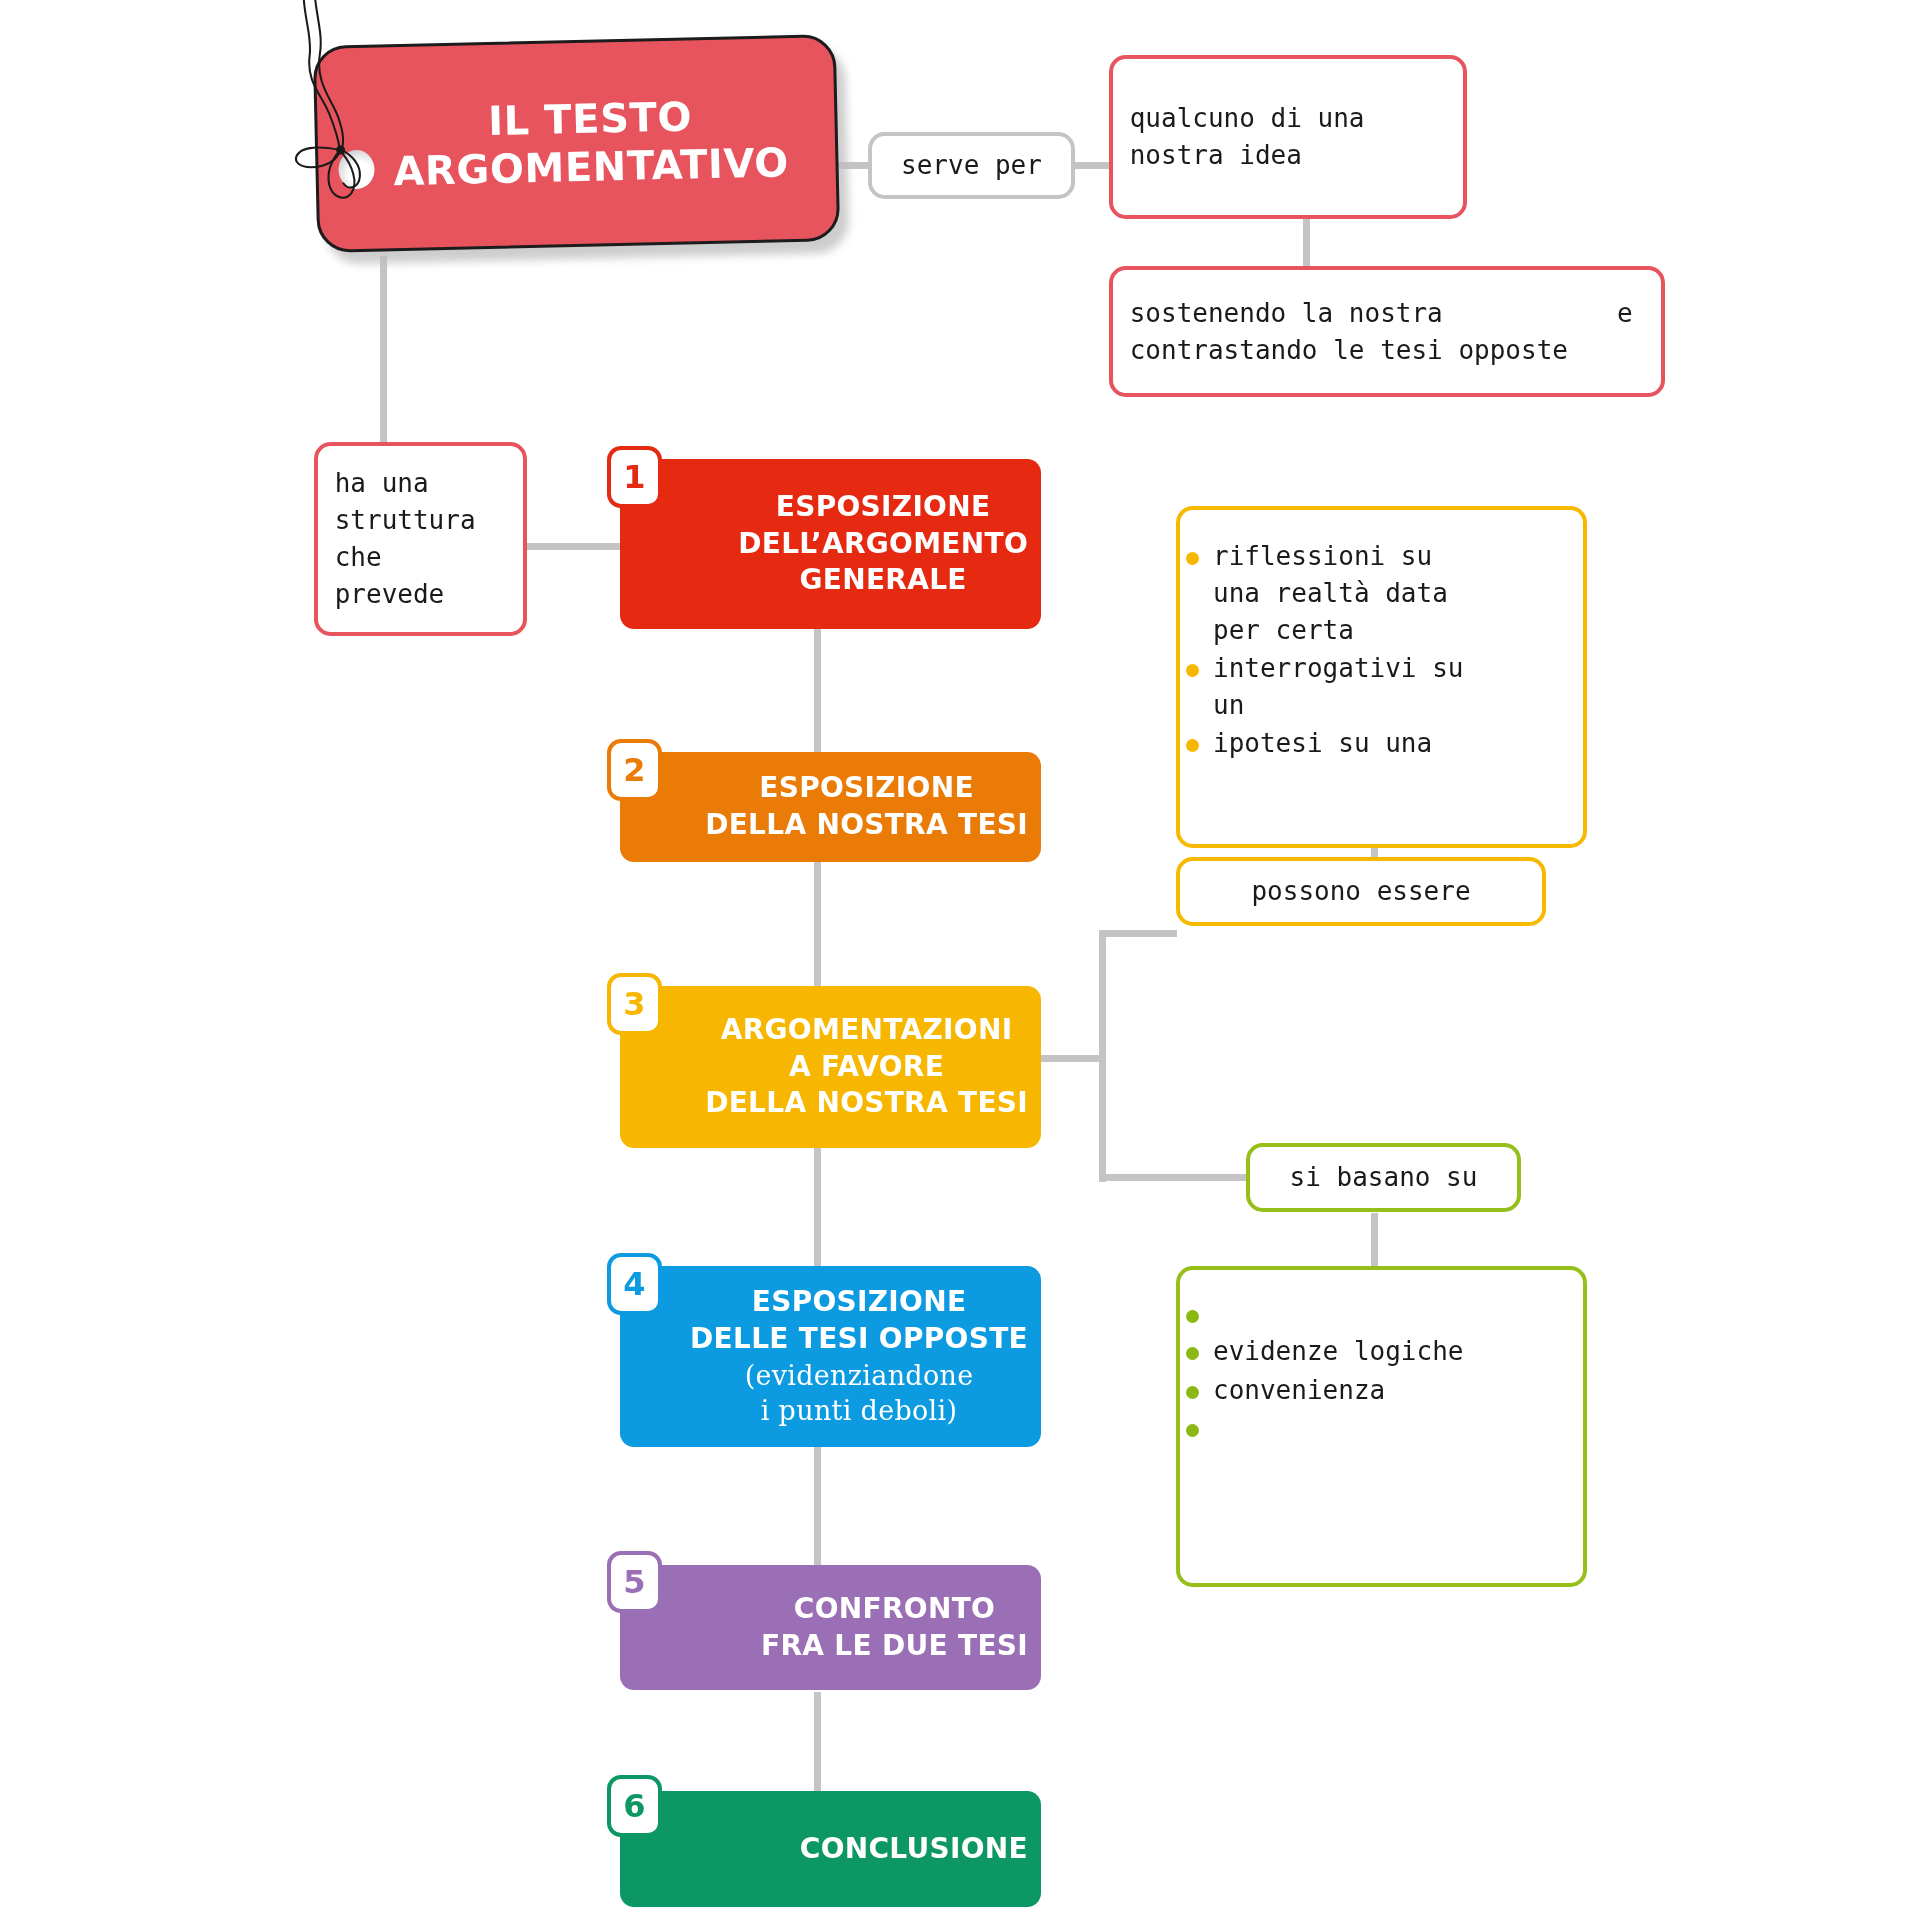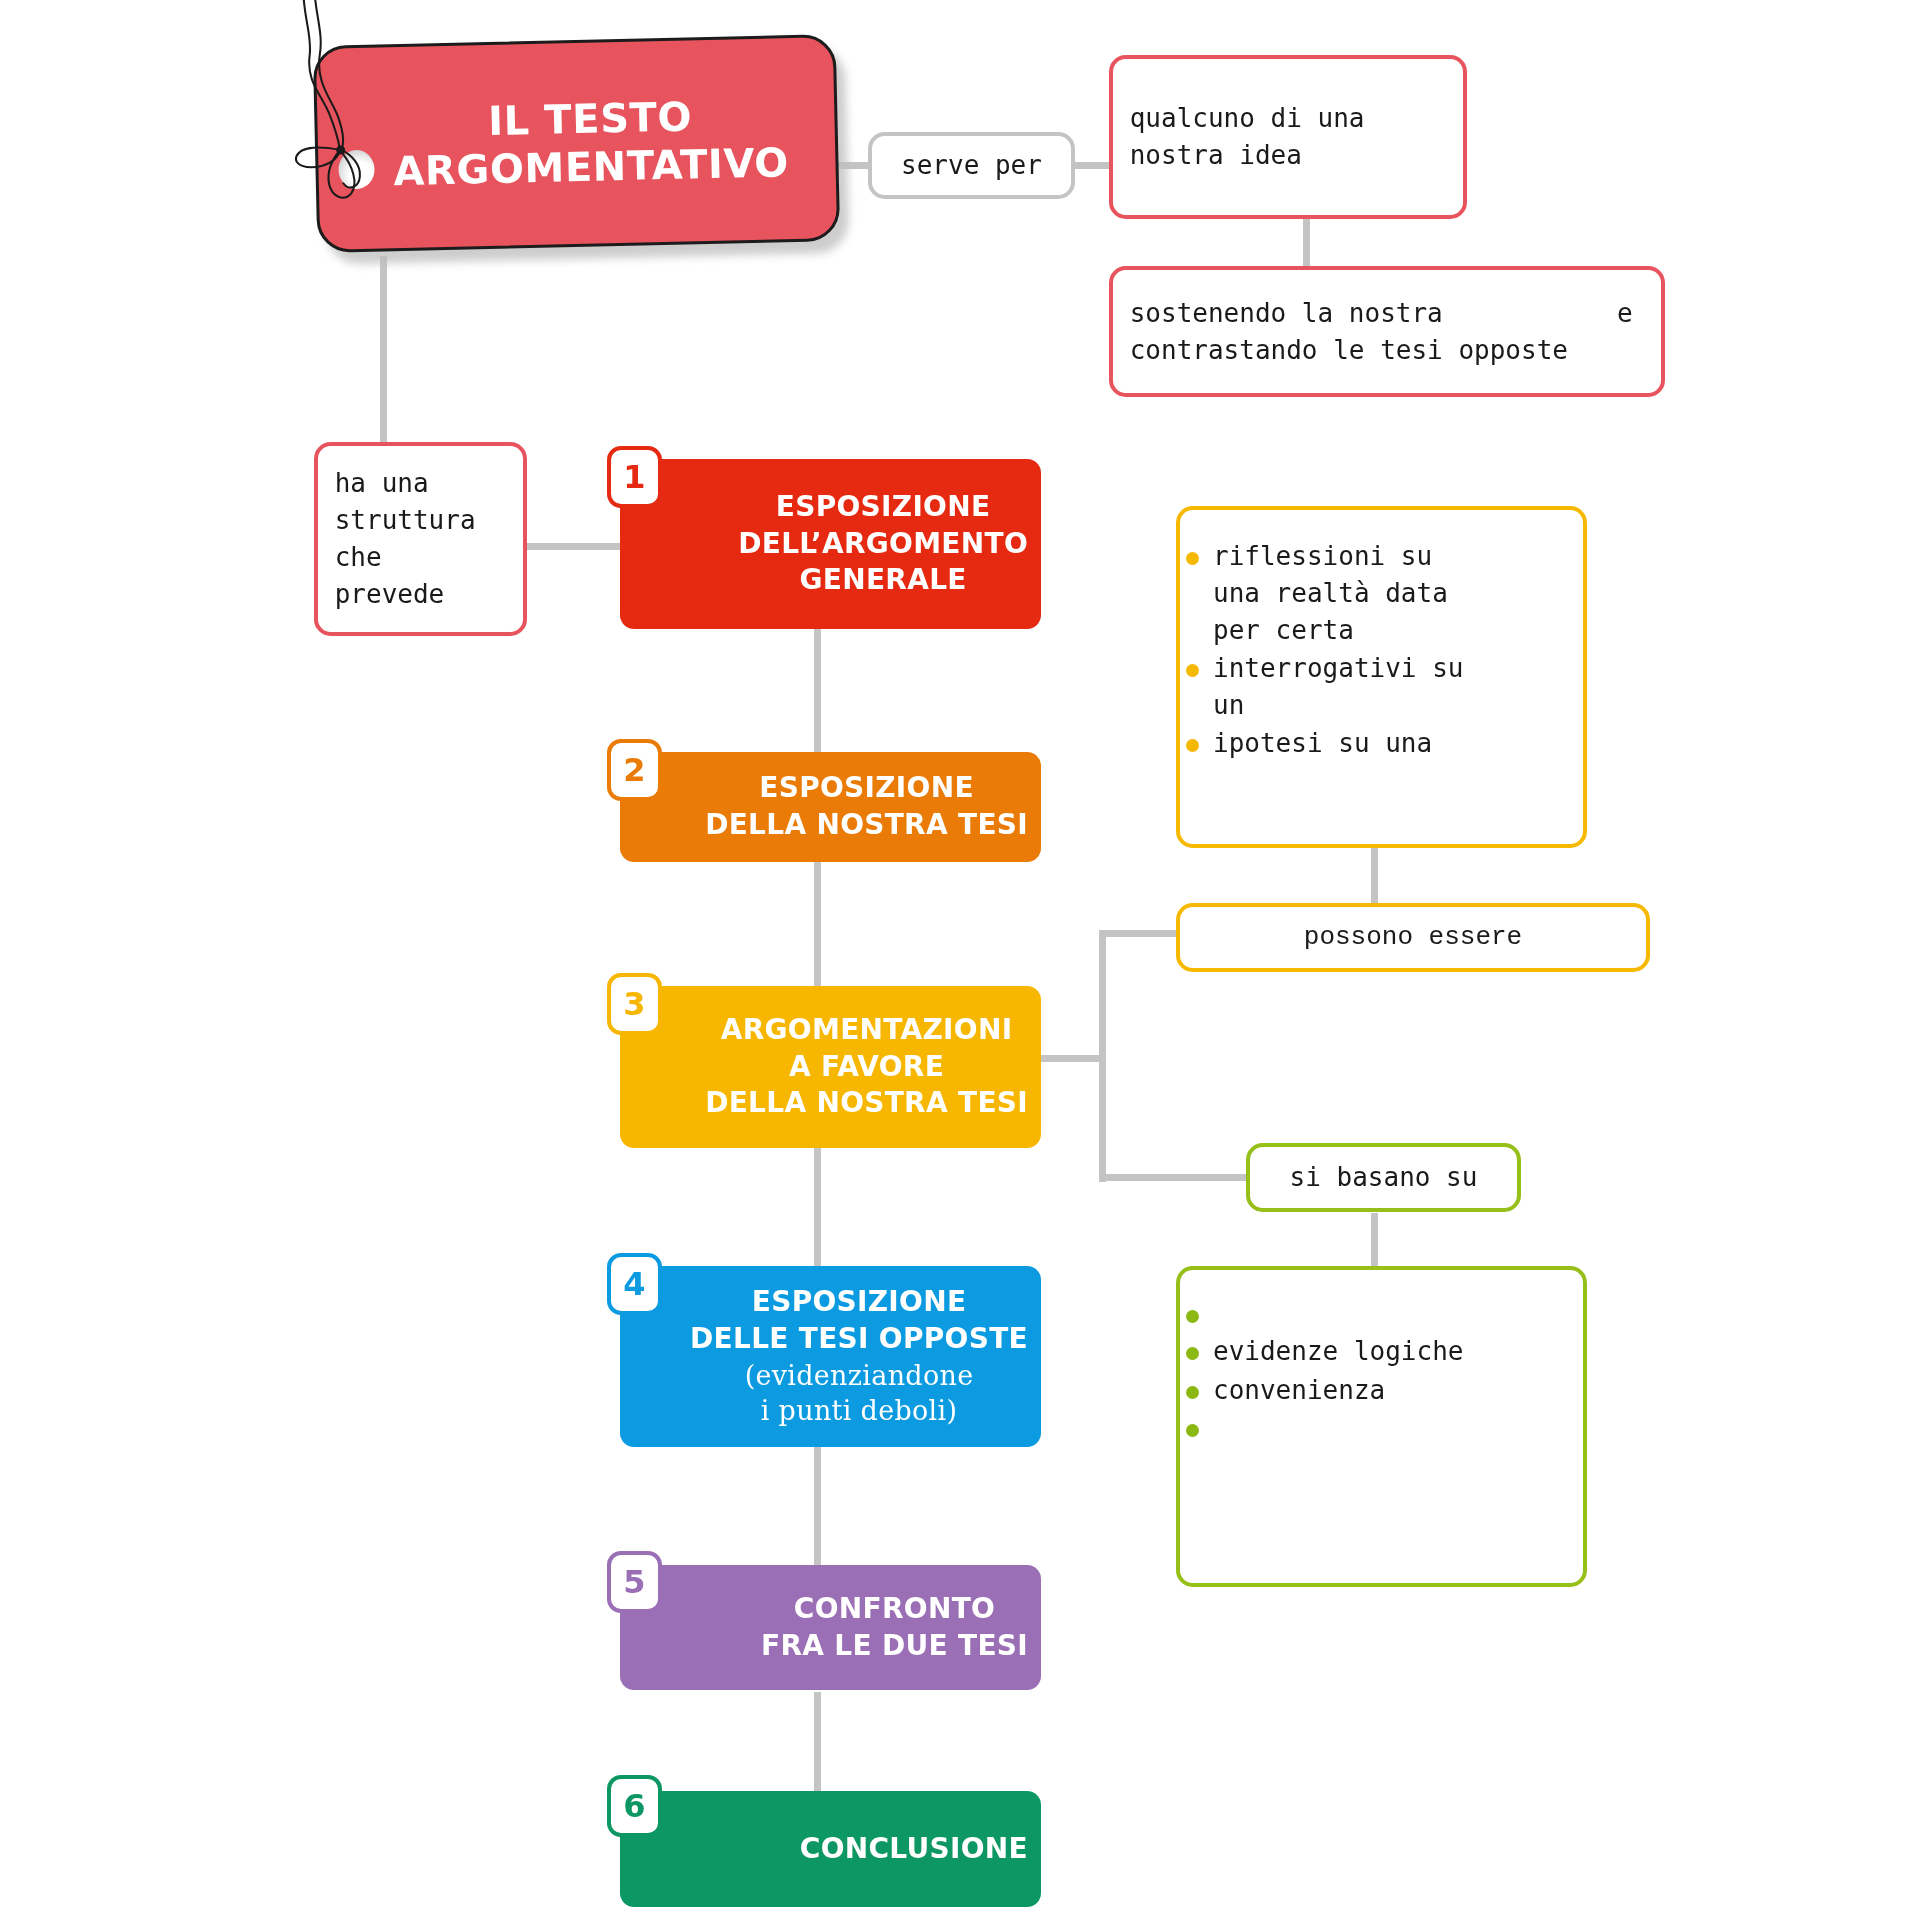--- a/index.html
+++ b/index.html
@@ -318,21 +318,21 @@
     <ul class="blist yellow-dots">
       <li><span style="white-space:pre-line;">riflessioni su
 una realtà data
 per certa</span></li>
       <li><span style="white-space:pre-line;">interrogativi su
 un</span></li>
       <li><span style="white-space:pre-line;">ipotesi su una</span></li>
     </ul>
   </div>
 
-  <div class="obox yellow center" style="left:1176px; top:903px; width:474px; height:69px;font-family:Liberation Mono, monospace;">
+  <div class="obox yellow center" style="left:1176px; top:857px; width:370px; height:69px;">
     <div class="inner">possono essere</div>
   </div>
 
   <div class="obox green center" style="left:1246px; top:1143px; width:275px; height:69px;">
     <div class="inner">si basano su</div>
   </div>
 
   <div class="obox green" style="left:1176px; top:1266px; width:411px; height:321px; align-items:flex-start; padding-top:26px;">
     <ul class="blist green-dots">
       <li><span style="white-space:pre-line;"></span></li>

